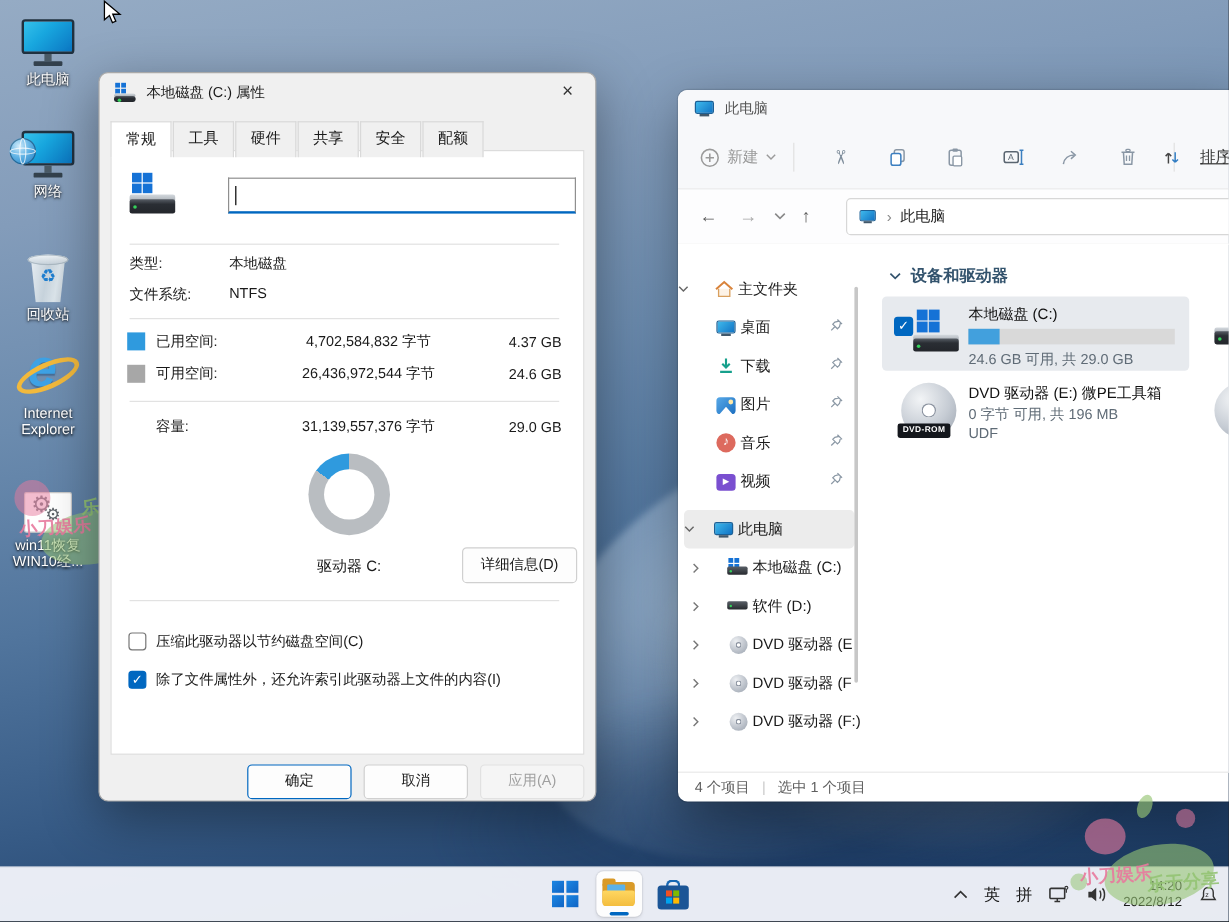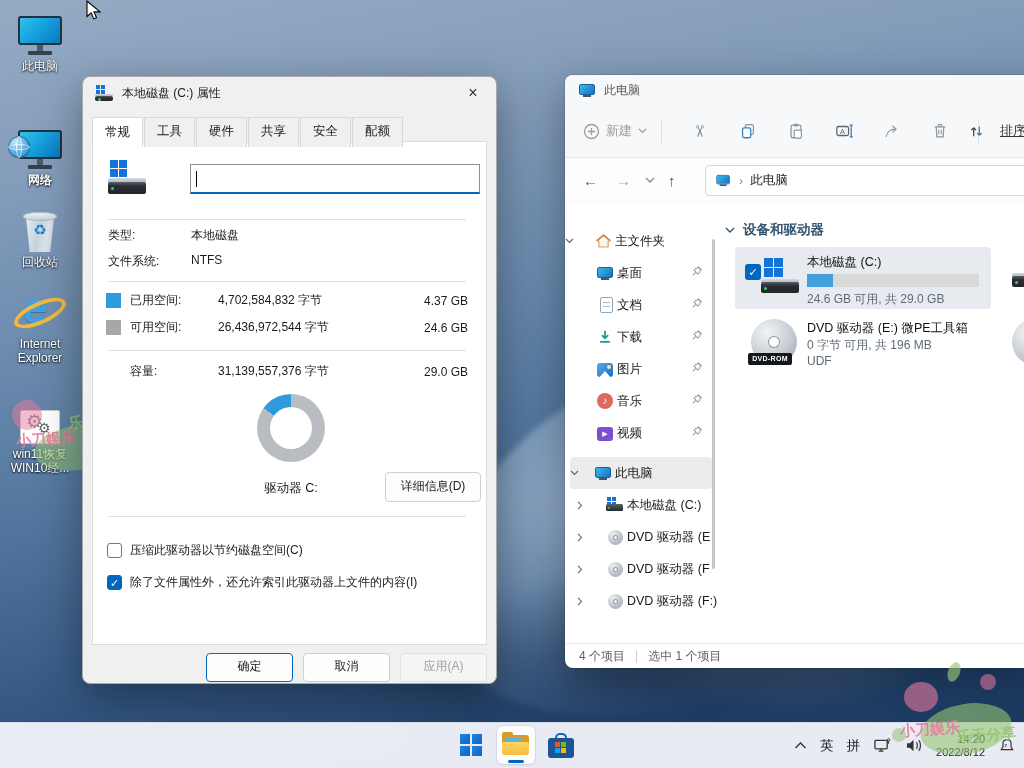--- a/index.html
+++ b/index.html
@@ -44,42 +44,42 @@
   
   .wm{position:absolute;pointer-events:none;}
   .wm .blob{position:absolute;border-radius:50%;}
   .wm .t1{position:absolute;font-weight:bold;color:#e87a9e;opacity:.9;transform:rotate(-4deg);}
   .wm .t2{position:absolute;font-weight:bold;color:#94c474;opacity:.9;transform:rotate(-4deg);}
   .wm-left{left:6px;top:382px;width:140px;height:104px;z-index:2;}
   .wm-right{left:884px;top:658px;width:140px;height:110px;z-index:8;}
 
   
   .dialog{position:absolute;left:82px;top:60px;width:415px;height:608px;background:#f0f0f0;border:1px solid #a9a9a9;
-    border-radius:8px;box-shadow:0 14px 44px rgba(0,0,0,.38);z-index:4;box-sizing:border-box;margin-top:16px;}
+    border-radius:8px;box-shadow:0 14px 44px rgba(0,0,0,.38);z-index:4;box-sizing:border-box;}
   .dlg-title{position:absolute;left:0;top:0;right:0;height:32px;display:flex;align-items:center;padding-left:12px;font-size:12px;color:#1a1a1a;gap:7px;}
   .dlg-close{position:absolute;right:2px;top:1px;width:42px;height:30px;text-align:center;line-height:30px;font-size:16px;color:#333;}
   .hddmini{position:relative;width:20px;height:16px;}
   .flag4{position:absolute;width:9px;height:9px;display:grid;grid-template-columns:4px 4px;grid-template-rows:4px 4px;gap:1px;}
   .flag4 i{background:#1572d6;}
   .hddbody{position:absolute;border-radius:2px;background:linear-gradient(#585e66 0%,#2a2e34 35%,#23262b 100%);}
   .hddbody:before{content:"";position:absolute;left:3px;top:50%;width:3px;height:3px;margin-top:-1px;border-radius:50%;background:#35d05a;}
   .hddtop{position:absolute;background:linear-gradient(#d4d9de,#aeb4ba);border-radius:2px 2px 0 0;}
 
   .tabs{position:absolute;left:9px;top:40px;display:flex;z-index:2;}
   .tab{padding:5px 12px 4px;font-size:12.5px;color:#1a1a1a;border:1px solid #d9d9d9;border-bottom:none;background:#f0f0f0;margin-right:1px;}
   .tab.active{background:#fff;position:relative;top:0;padding-top:6px;padding-bottom:6px;}
   .card{position:absolute;left:9px;right:9px;top:64px;height:504px;background:#fff;border:1px solid #dcdcdc;box-sizing:border-box;}
 
   .drive-big{position:absolute;left:15px;top:18px;width:40px;height:34px;}
   .vol-input{position:absolute;left:97px;top:22px;width:290px;height:30px;background:#fff;border:1px solid #8f8f8f;border-bottom:2px solid #0067c0;box-sizing:border-box;font-size:13px;padding:0 6px;outline:none;font-family:inherit;}
   .caret{position:absolute;left:103px;top:29px;width:1px;height:16px;background:#000;}
   .sepline{position:absolute;left:15px;right:20px;height:1px;background:#e2e2e2;}
   .frow{position:absolute;left:15px;font-size:12px;color:#1a1a1a;}
   .grow{position:absolute;left:13px;width:362px;display:grid;grid-template-columns:24px 88px 1fr 72px;align-items:center;font-size:12px;color:#1a1a1a;}
-  .grow .bytes{text-align:left;}
+  .grow .bytes{text-align:center;}
   .grow .gb{text-align:right;}
   .swatch{width:15px;height:15px;}
   .donut{position:absolute;left:164px;top:252px;width:68px;height:68px;border-radius:50%;
     background:conic-gradient(#b9bdc1 0deg calc(360deg - var(--used,54deg)),#2f9ade calc(360deg - var(--used,54deg)) 360deg);}
   .donut:after{content:"";position:absolute;left:13px;top:13px;width:42px;height:42px;border-radius:50%;background:#fff;}
   .drive-cap{position:absolute;left:118px;top:338px;width:160px;text-align:center;font-size:12.5px;color:#1a1a1a;}
   .btn{border:1px solid #d0d0d0;background:#fdfdfd;border-radius:4px;font-size:12px;color:#1a1a1a;text-align:center;font-family:inherit;}
   .details-btn{position:absolute;left:292px;top:330px;width:94px;height:28px;line-height:26px;}
   .cbrow{position:absolute;left:14px;display:flex;align-items:center;gap:8px;font-size:12px;color:#1a1a1a;}
   .cbox{width:15px;height:15px;border:1px solid #767676;border-radius:3px;background:#fff;box-sizing:border-box;flex:none;}
@@ -109,21 +109,21 @@
   .srow{height:32px;display:flex;align-items:center;font-size:12.5px;color:#1a1a1a;position:relative;}
   .srow .chev{width:26px;text-align:center;flex:none;}
   .srow .sicon{width:24px;flex:none;display:flex;justify-content:center;}
   .srow .pin{position:absolute;right:14px;top:8px;}
   .srow.child{padding-left:28px;}
   .srow.tchild{padding-left:12px;}
   .srow.selected{background:#ececec;border-radius:4px;margin:0 5px;}
   .srow.selected .chev{width:21px;}
   .sscroll{position:absolute;right:2px;top:36px;width:3px;height:330px;background:#c7c7c7;border-radius:2px;}
   .content{position:absolute;left:160px;top:0;width:310px;bottom:0;}
-  .grp{position:absolute;left:0;top:18px;display:flex;align-items:center;gap:8px;font-size:13.5px;color:#33536d;font-weight:bold;}
+  .grp{position:absolute;left:16px;top:18px;display:flex;align-items:center;gap:8px;font-size:13.5px;color:#33536d;font-weight:bold;}
   .tile{position:absolute;left:10px;width:256px;border-radius:4px;}
   .tile1{top:44px;height:62px;background:#e7eaee;}
   .tile2{top:110px;height:60px;}
   .tcheck{position:absolute;left:10px;top:17px;width:16px;height:16px;background:#0067c0;border-radius:3px;color:#fff;font-size:11px;line-height:16px;text-align:center;}
   .tile .nm{position:absolute;left:72px;top:7px;font-size:12.5px;color:#111;white-space:nowrap;}
   .pbar{position:absolute;left:72px;right:12px;top:27px;height:13px;background:#d9d9d9;}
   .pbar .fill{height:100%;background:#42a0dd;}
   .tile .cap{position:absolute;left:72px;top:44px;font-size:12px;color:#5f6b76;white-space:nowrap;}
   .tile .l2{position:absolute;left:72px;top:24px;font-size:12px;color:#5f6b76;white-space:nowrap;}
   .tile .l3{position:absolute;left:72px;top:41px;font-size:12px;color:#5f6b76;}
@@ -189,21 +189,21 @@
   <div class="dicon" style="left:2px;top:10px;">
     <div class="art">
         <div class="mon">
           <div class="scr"></div>
           <div class="neck"></div>
           <div class="base"></div>
         </div>
       </div>
     <div class="lbl">此电脑</div>
   </div>
-  <div class="dicon" style="left:2px;top:124px;font-weight:bold;">
+  <div class="dicon" style="left:2px;top:103px;">
     <div class="art">
         <div class="mon">
           <div class="scr"></div>
           <div class="neck"></div>
           <div class="base"></div>
           <div class="globe"></div>
         </div>
       </div>
     <div class="lbl">网络</div>
   </div>
@@ -355,34 +355,20 @@
               <svg width="12" height="12" viewBox="0 0 14 14">
                 <g stroke="#8b98a5" fill="none" stroke-width="1.2">
                   <path d="M8 1.5l4.5 4.5M9.5 3l-4 1-2 2 4.5 4.5 2-2 1-4"></path>
                   <path d="M5.5 8.5L2 12"></path>
                 </g>
               </svg>
             </span>
         </div>
         <div class="srow child">
           <span class="sicon">
-              <span class="mi-doc"></span>
-            </span>
-          <span>文档</span>
-          <span class="pin">
-              <svg width="12" height="12" viewBox="0 0 14 14">
-                <g stroke="#8b98a5" fill="none" stroke-width="1.2">
-                  <path d="M8 1.5l4.5 4.5M9.5 3l-4 1-2 2 4.5 4.5 2-2 1-4"></path>
-                  <path d="M5.5 8.5L2 12"></path>
-                </g>
-              </svg>
-            </span>
-        </div>
-        <div class="srow child">
-          <span class="sicon">
               <svg width="16" height="16" viewBox="0 0 18 18">
                 <path d="M9 2v8M5.5 7L9 10.5 12.5 7M3.5 14.5h11" fill="none" stroke="#16a08c" stroke-width="2"></path>
               </svg>
             </span>
           <span>下载</span>
           <span class="pin">
               <svg width="12" height="12" viewBox="0 0 14 14">
                 <g stroke="#8b98a5" fill="none" stroke-width="1.2">
                   <path d="M8 1.5l4.5 4.5M9.5 3l-4 1-2 2 4.5 4.5 2-2 1-4"></path>
                   <path d="M5.5 8.5L2 12"></path>
@@ -457,20 +443,33 @@
                 <span class="flag4" style="left:1px;top:-1px;">
                   <i></i>
                   <i></i>
                   <i></i>
                   <i></i>
                 </span>
                 <span class="bb"></span>
               </span>
             </span>
           <span>本地磁盘 (C:)</span>
+        </div>
+        <div class="srow tchild">
+          <span class="chev">
+              <svg width="6" height="9" viewBox="0 0 6 9">
+                <path d="M1 1l3.5 3.5L1 8" fill="none" stroke="#777" stroke-width="1.2"></path>
+              </svg>
+            </span>
+          <span class="sicon">
+              <span class="mi-hdd">
+                <span class="bb" style="top:3px;"></span>
+              </span>
+            </span>
+          <span>软件 (D:)</span>
         </div>
         <div class="srow tchild">
           <span class="chev">
               <svg width="6" height="9" viewBox="0 0 6 9">
                 <path d="M1 1l3.5 3.5L1 8" fill="none" stroke="#777" stroke-width="1.2"></path>
               </svg>
             </span>
           <span class="sicon">
               <span class="mi-disc"></span>
             </span>

